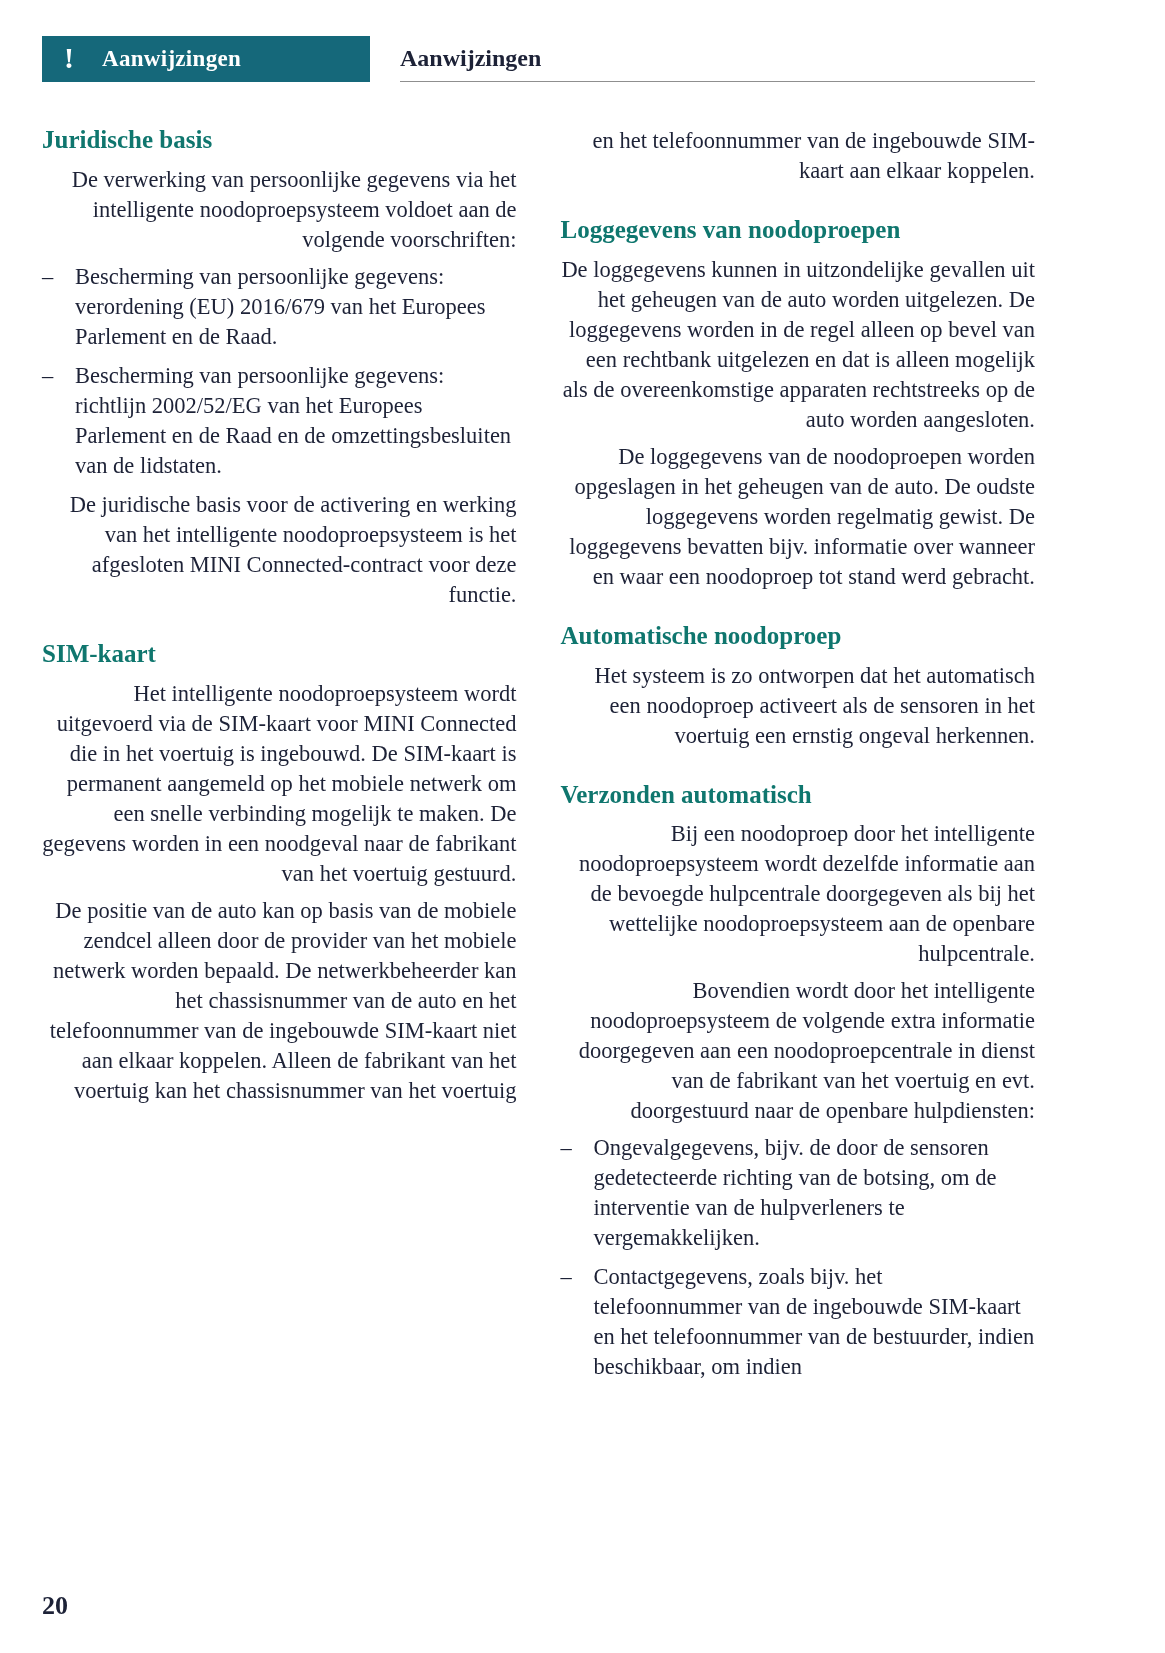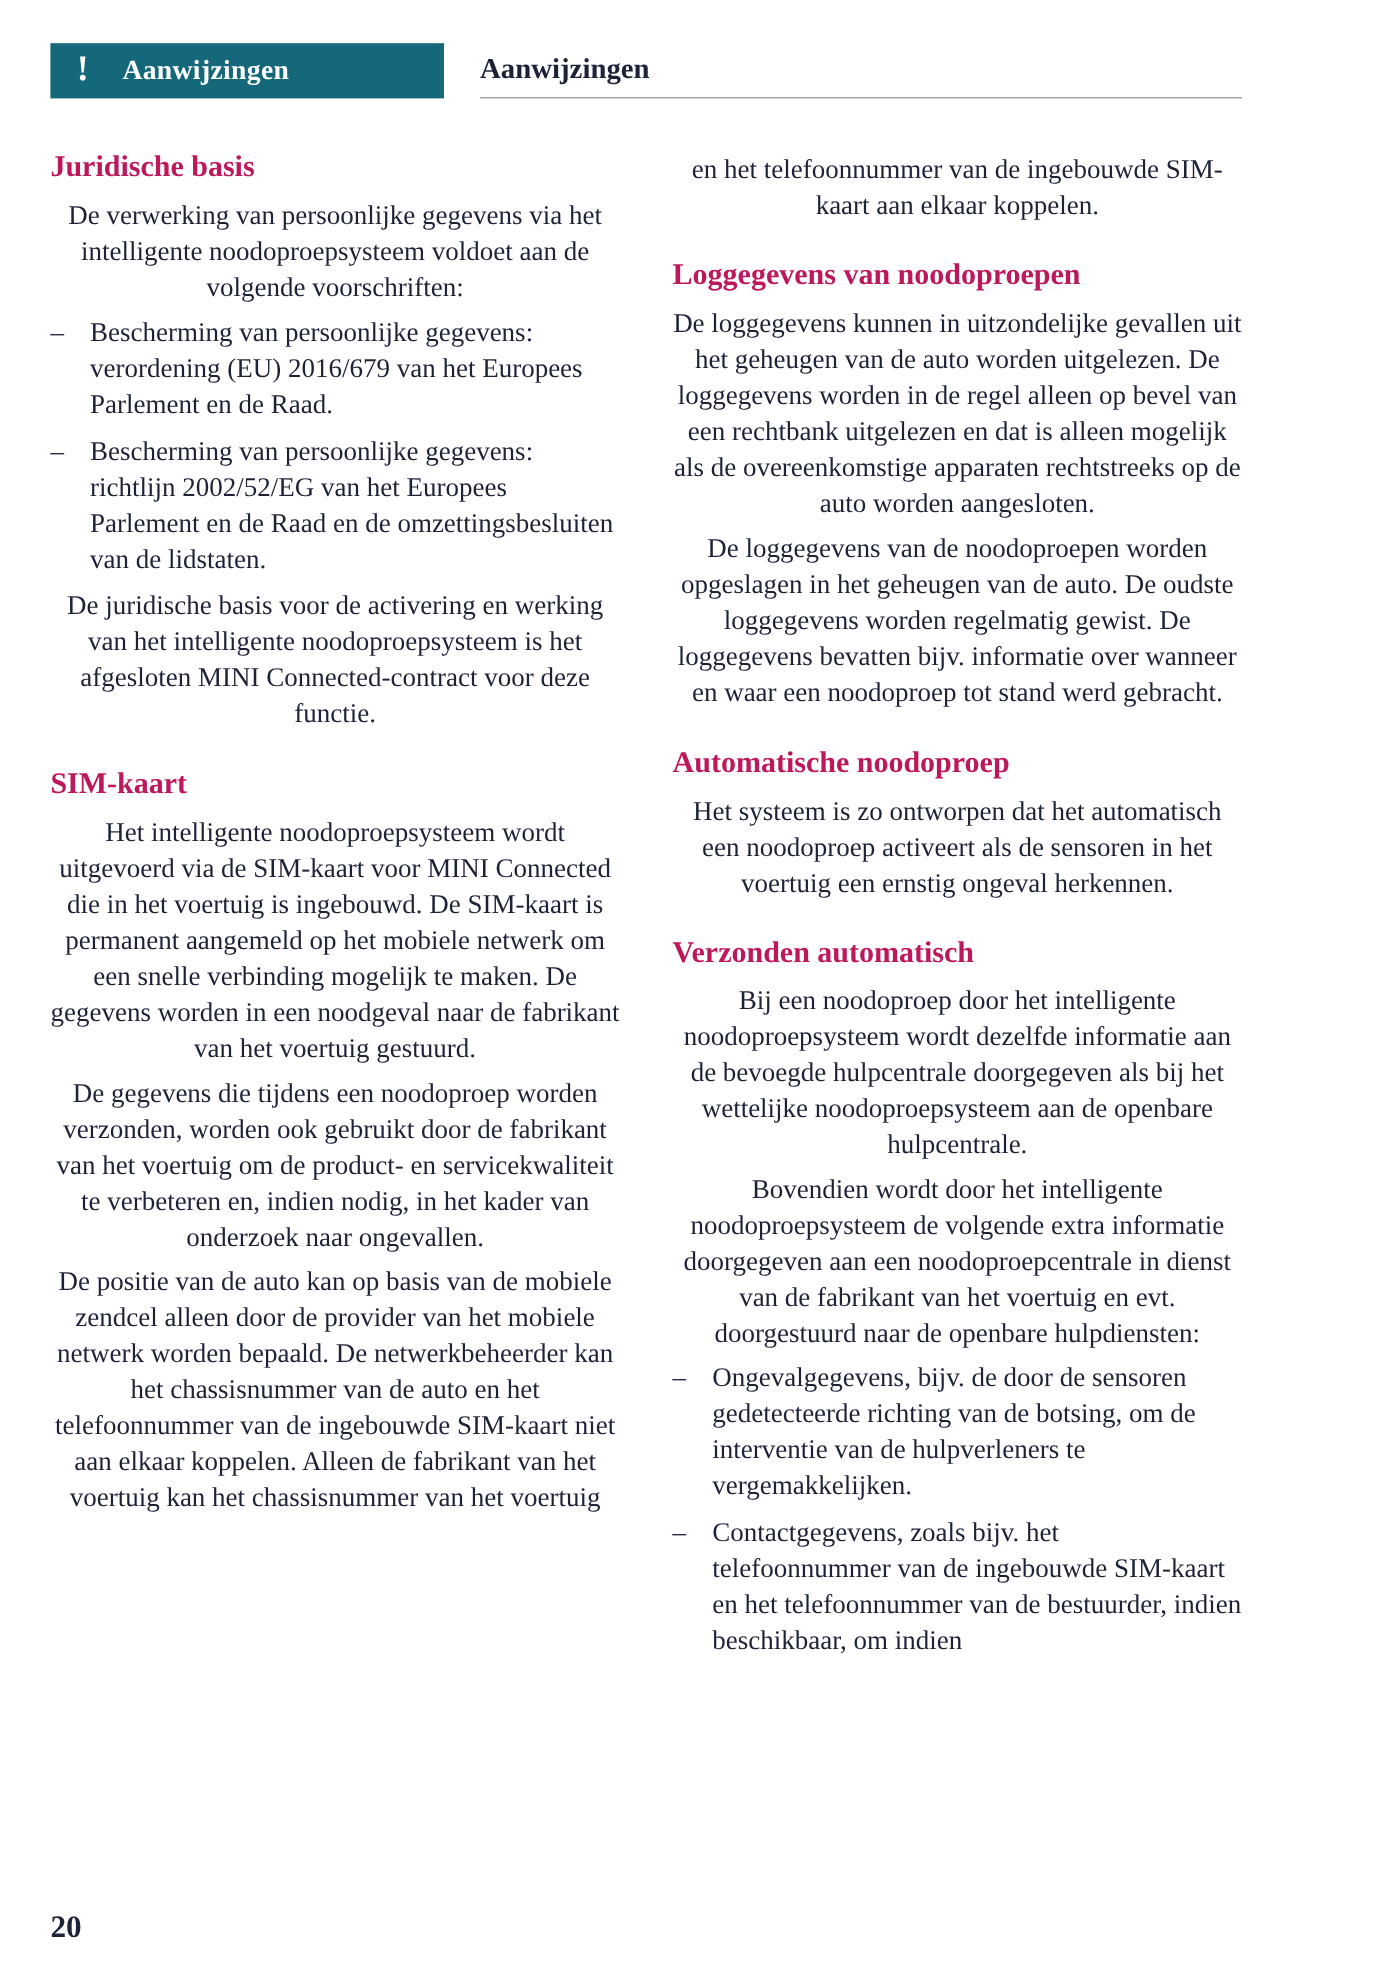--- a/index.html
+++ b/index.html
@@ -55,32 +55,32 @@
     font-size: 24px;
   }
   
   .columns {
     display: flex;
     gap: 44px;
     padding-top: 44px;
   }
   .col { flex: 1; min-width: 0; }
   .heading {
-    color: #be185d;
+    color: #0f766e;
     font-size: 25px;
     font-weight: bold;
     margin: 30px 0 10px 0;
     line-height: 1.15;
   }
   .col > .heading:first-child, .col > .para:first-child { margin-top: 0; }
   .para {
     font-size: 22.5px;
     line-height: 30px;
     margin: 0 0 7px 0;
-    text-align: center;
+    text-align: right;
   }
   .bullet {
     display: flex;
     font-size: 22.5px;
     line-height: 30px;
     margin: 2px 0 9px 0;
   }
   .dash { width: 33px; flex-shrink: 0; }
   .bullet-text { flex: 1; }
   
@@ -121,21 +121,20 @@
       </div>
       <div class="bullet">
         <span class="dash">–</span>
         <span class="bullet-text">Bescherming van persoonlijke gegevens: richtlijn 2002/52/EG van het Europees Parlement en de Raad en de omzettingsbesluiten van de lidstaten.</span>
       </div>
       <p class="para">De juridische basis voor de activering en werking van het intelligente noodoproepsysteem is het afgesloten MINI Connected-contract voor deze functie.</p>
 
       <h2 class="heading">SIM-kaart</h2>
       <p class="para">Het intelligente noodoproepsysteem wordt uitgevoerd via de SIM-kaart voor MINI Connected die in het voertuig is ingebouwd. De SIM-kaart is permanent aangemeld op het mobiele netwerk om een snelle verbinding mogelijk te maken. De gegevens worden in een noodgeval naar de fabrikant van het voertuig gestuurd.</p>
 
-      <p class="para">De gegevens die tijdens een noodoproep worden verzonden, worden ook gebruikt door de fabrikant van het voertuig om de product- en servicekwaliteit te verbeteren en, indien nodig, in het kader van onderzoek naar ongevallen.</p>
 
       <p class="para">De positie van de auto kan op basis van de mobiele zendcel alleen door de provider van het mobiele netwerk worden bepaald. De netwerkbeheerder kan het chassisnummer van de auto en het telefoonnummer van de ingebouwde SIM-kaart niet aan elkaar koppelen. Alleen de fabrikant van het voertuig kan het chassisnummer van het voertuig</p>
 
     </section>
 
     <section class="col">
 
       <p class="para">en het telefoonnummer van de ingebouwde SIM-kaart aan elkaar koppelen.</p>
 
       <h2 class="heading">Loggegevens van noodoproepen</h2>

